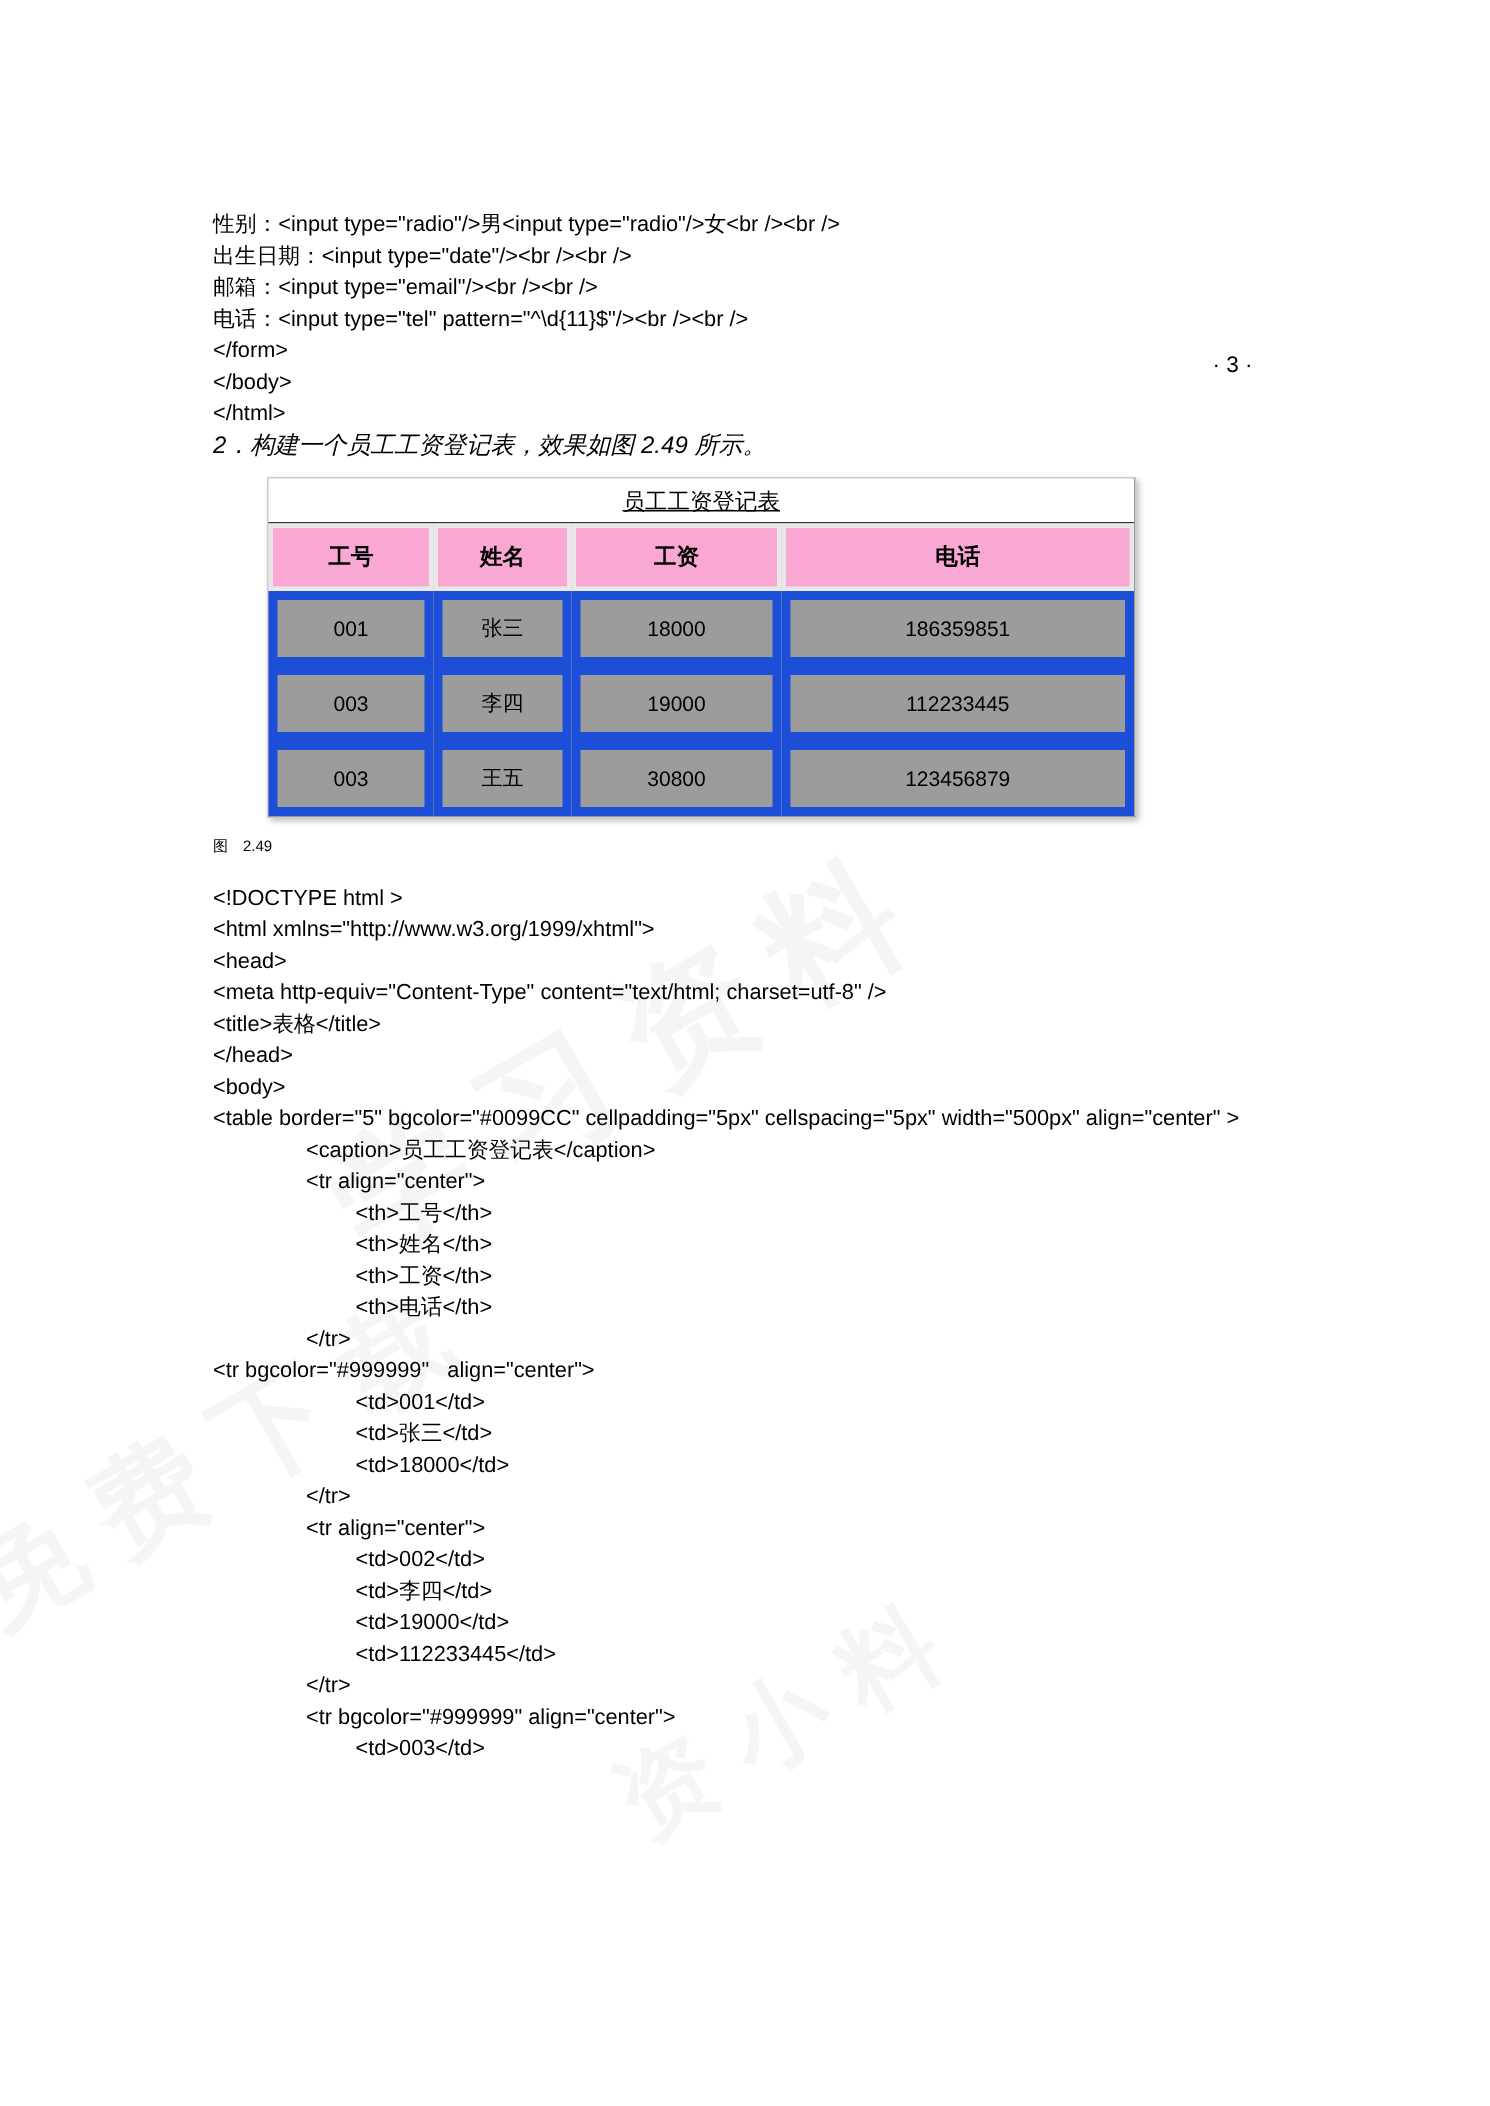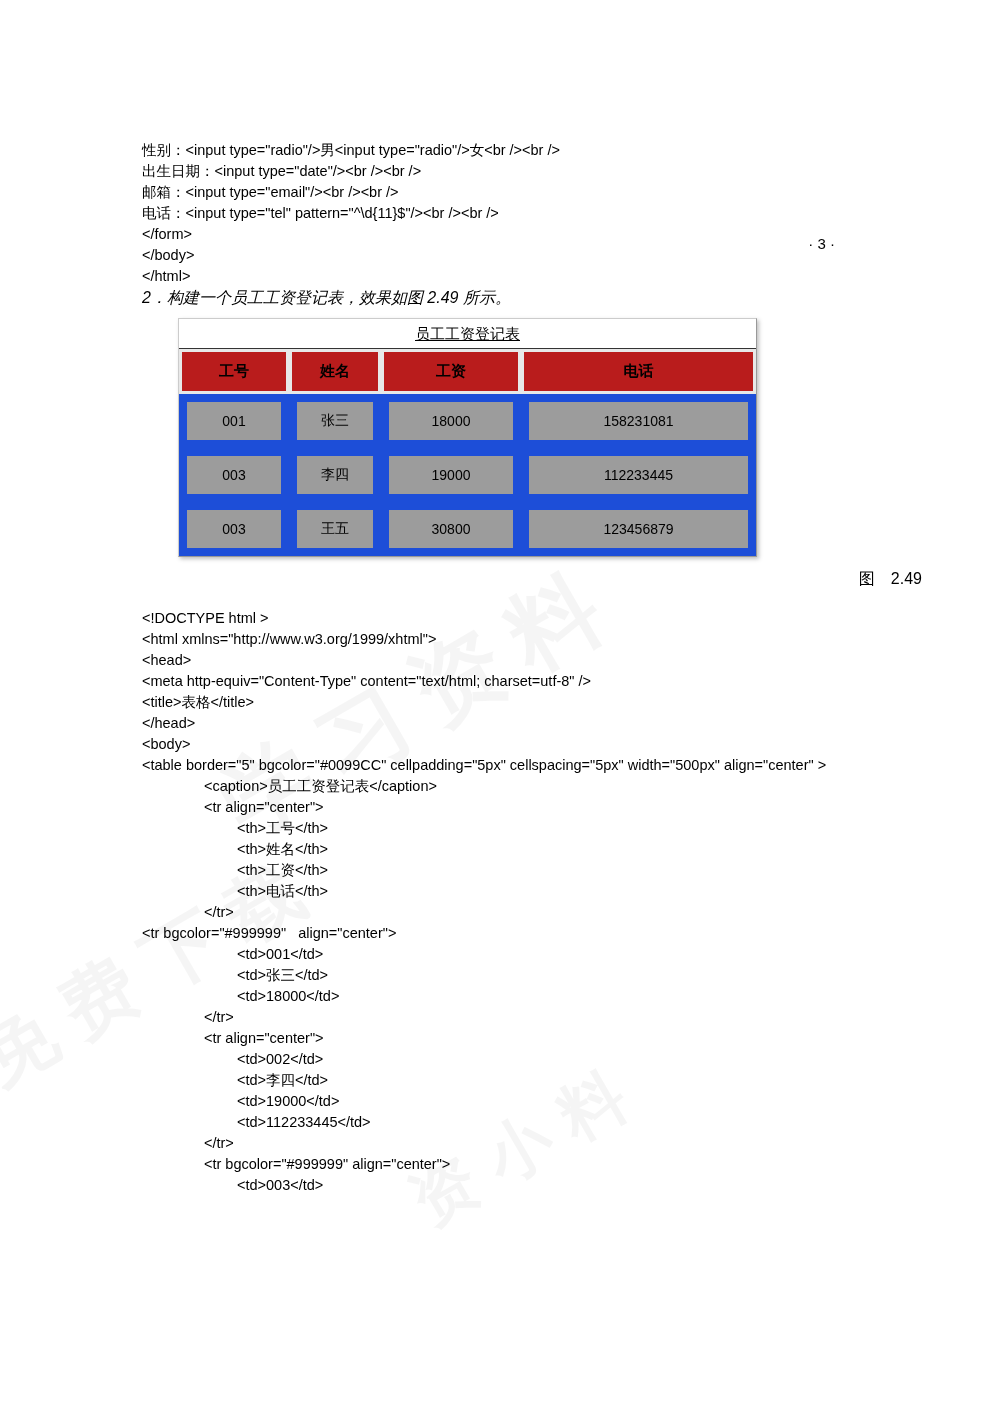--- a/index.html
+++ b/index.html
@@ -52,40 +52,40 @@
   box-shadow: 2px 2px 4px rgba(0,0,0,0.25);
 }
 .caption-row td {
   text-align: center;
   font-size: 15px;
   padding: 6px 0 4px 0;
   border-bottom: 1px solid #333;
   text-decoration: underline;
 }
 .salary-table th {
-  background: #b91c1c;
+  background: #f9a8d4;
   font-weight: bold;
   font-size: 15px;
   padding: 10px 0;
   border: 3px solid #e8e8e8;
 }
 .salary-table td.cell {
   background: #9c9c9c;
   font-size: 14px;
   text-align: center;
   padding: 10px 0;
-  border: 8px solid #1d4ed8;
+  border: 6px solid #1d4ed8;
 }
 .col1 { width: 110px; }
 .col2 { width: 92px; }
 .col3 { width: 140px; }
 .col4 { width: 235px; }
 .fig-caption {
-  text-align: right;
-  font-size: 16px;
+  text-align: left;
+  font-size: 10px;
   margin: 12px 0 18px 0;
 }
 .indent1 { padding-left: 62px; display: inline-block; }
 .indent2 { padding-left: 95px; display: inline-block; }
 .watermark {
   position: absolute;
   color: rgba(0,0,0,0.04);
   font-size: 90px;
   font-weight: bold;
   transform: rotate(-30deg);
@@ -130,21 +130,21 @@
           <tr>
             <th class="col1">工号</th>
             <th class="col2">姓名</th>
             <th class="col3">工资</th>
             <th class="col4">电话</th>
           </tr>
           <tr>
             <td class="cell">001</td>
             <td class="cell">张三</td>
             <td class="cell">18000</td>
-            <td class="cell">158231081</td>
+            <td class="cell">186359851</td>
           </tr>
           <tr>
             <td class="cell">003</td>
             <td class="cell">李四</td>
             <td class="cell">19000</td>
             <td class="cell">112233445</td>
           </tr>
           <tr>
             <td class="cell">003</td>
             <td class="cell">王五</td>

